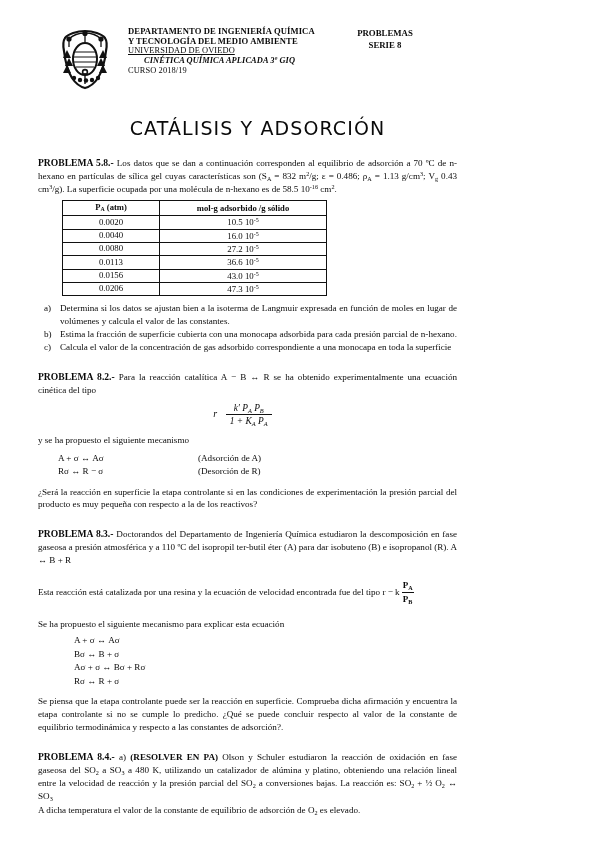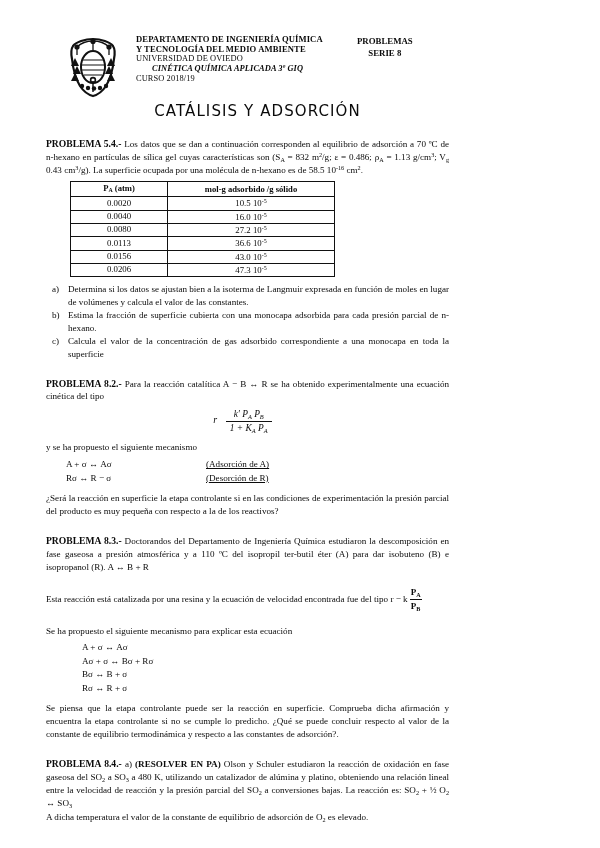--- a/index.html
+++ b/index.html
@@ -11,21 +11,21 @@
     width: 600px;
     height: 848px;
     font-family: "Liberation Serif", serif;
     color: #0a0a0a;
     position: relative;
     overflow: hidden;
   }
   .page {
     width: 485px;
     height: 848px;
-    padding: 8px;
+    padding: 0;
     position: relative;
     box-sizing: border-box;
   }
 
   
   .header {
     display: flex;
     align-items: flex-start;
     padding: 26px 30px 0 58px;
   }
@@ -40,39 +40,39 @@
     flex: 1 1 auto;
     line-height: 1.18;
   }
   .dept-line {
     font-family: "Liberation Serif", serif;
     font-weight: bold;
     font-size: 8.6px;
     letter-spacing: 0.1px;
     white-space: nowrap;
   }
-  .dept-line.l3 { font-weight: normal; font-size: 8.4px; }
+  .dept-line.l3 { font-weight: normal; font-size: 8.4px; text-decoration: underline; }
   .dept-line.l4 { font-style: italic; font-weight: bold; font-size: 8.4px; margin-left: 16px; }
   .dept-line.l5 { font-weight: normal; font-size: 8.4px; }
   .header-right {
     width: 140px;
     text-align: center;
     font-weight: bold;
     font-size: 8.8px;
     line-height: 1.35;
     margin-top: 2px;
   }
 
   
   .doc-title {
     text-align: center;
     font-family: "DejaVu Sans", sans-serif;
-    font-size: 15px;
+    font-size: 19px;
     letter-spacing: 1.1px;
-    margin: 4px 0 0 0;
+    margin: 27px 0 0 0;
     padding-left: 30px;
     font-weight: normal;
   }
 
   
   .block {
     padding: 0 28px 0 38px;
     font-size: 9.1px;
     line-height: 1.42;
     text-align: justify;
@@ -181,21 +181,21 @@
 
   
   .mech {
     padding-left: 58px;
     margin-top: 5px;
     font-size: 9.1px;
     line-height: 1.48;
   }
   .mech-row { display: flex; }
   .mech-eq { flex: 0 0 140px; }
-  .mech-note { flex: 1 1 auto; text-decoration: underline; }
+  .mech-note { flex: 1 1 auto; }
   .mech2 {
     padding-left: 74px;
     margin-top: 3px;
     font-size: 9.1px;
     line-height: 1.48;
   }
   .spacer-sm { height: 7px; }
   .spacer-md { height: 12px; }
   .spacer-lg { height: 16px; }
 </style>
@@ -246,21 +246,21 @@
 
     <div class="header-right">
       <div>PROBLEMAS</div>
       <div>SERIE 8</div>
     </div>
   </div>
 
   <div class="doc-title">CATÁLISIS Y ADSORCIÓN</div>
 
   <div class="block t1">
-    <span class="pnum">PROBLEMA 5.4.-</span>
+    <span class="pnum">PROBLEMA 5.8.-</span>
     <span>Los datos que se dan a continuación corresponden al equilibrio de adsorción a 70 ºC de n-hexano en partículas de sílica gel cuyas características son (S</span><sub>A</sub><span> = 832 m</span><sup>2</sup><span>/g; ε = 0.486; ρ</span><sub>A</sub><span> = 1.13 g/cm</span><sup>3</sup><span>; V</span><sub>g</sub><span> 0.43 cm</span><sup>3</sup><span>/g). La superficie ocupada por una molécula de n-hexano es de 58.5 10</span><sup>-16</sup><span> cm</span><sup>2</sup><span>.</span>
   </div>
 
   <div class="tbl-wrap">
     <table class="data">
       <thead>
         <tr>
           <th class="h0"><span>P</span><sub>A</sub><span> (atm)</span></th>
           <th class="h1">mol-g adsorbido /g sólido</th>
         </tr>
@@ -355,22 +355,22 @@
   <div class="block">
     <span>Esta reacción está catalizada por una resina y la ecuación de velocidad encontrada fue del tipo  r − k</span><span class="frac-inline"><span class="num"><span>P</span><sub>A</sub></span><span class="den"><span>P</span><sub>B</sub></span></span>
   </div>
 
   <div class="spacer-md"></div>
 
   <div class="block">Se ha propuesto el siguiente mecanismo para explicar esta ecuación</div>
 
   <div class="mech2">
     <div>A + σ ↔ Aσ</div>
+    <div>Bσ ↔  B + σ</div>
     <div>Aσ + σ ↔ Bσ + Rσ</div>
-    <div>Bσ ↔  B + σ</div>
     <div>Rσ ↔  R + σ</div>
   </div>
 
   <div class="spacer-sm"></div>
 
   <div class="block">Se piensa que la etapa controlante puede ser la reacción en superficie. Comprueba dicha afirmación y encuentra la etapa controlante si no se cumple lo predicho. ¿Qué se puede concluir respecto al valor de la constante de equilibrio termodinámica y respecto a las constantes de adsorción?.</div>
 
   <div class="spacer-lg"></div>
 
   <div class="block">

